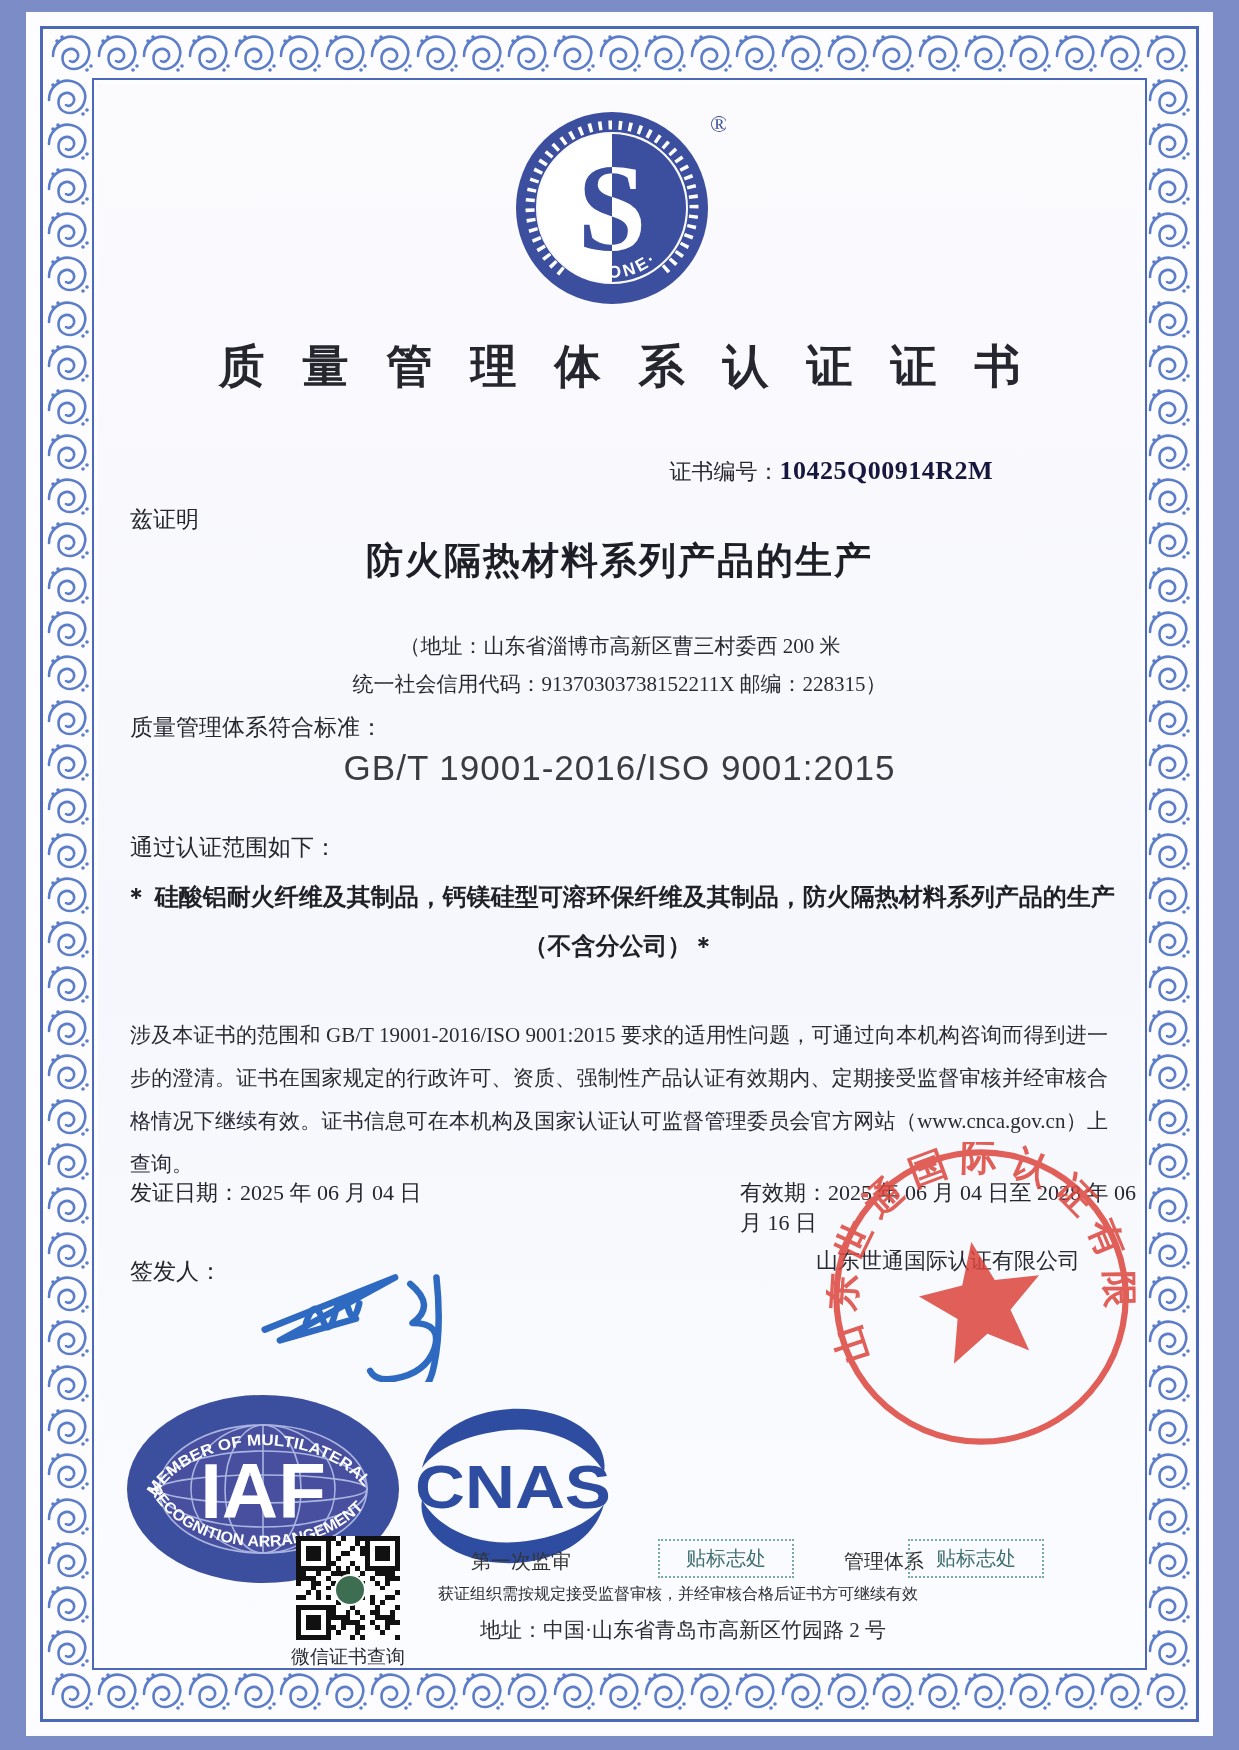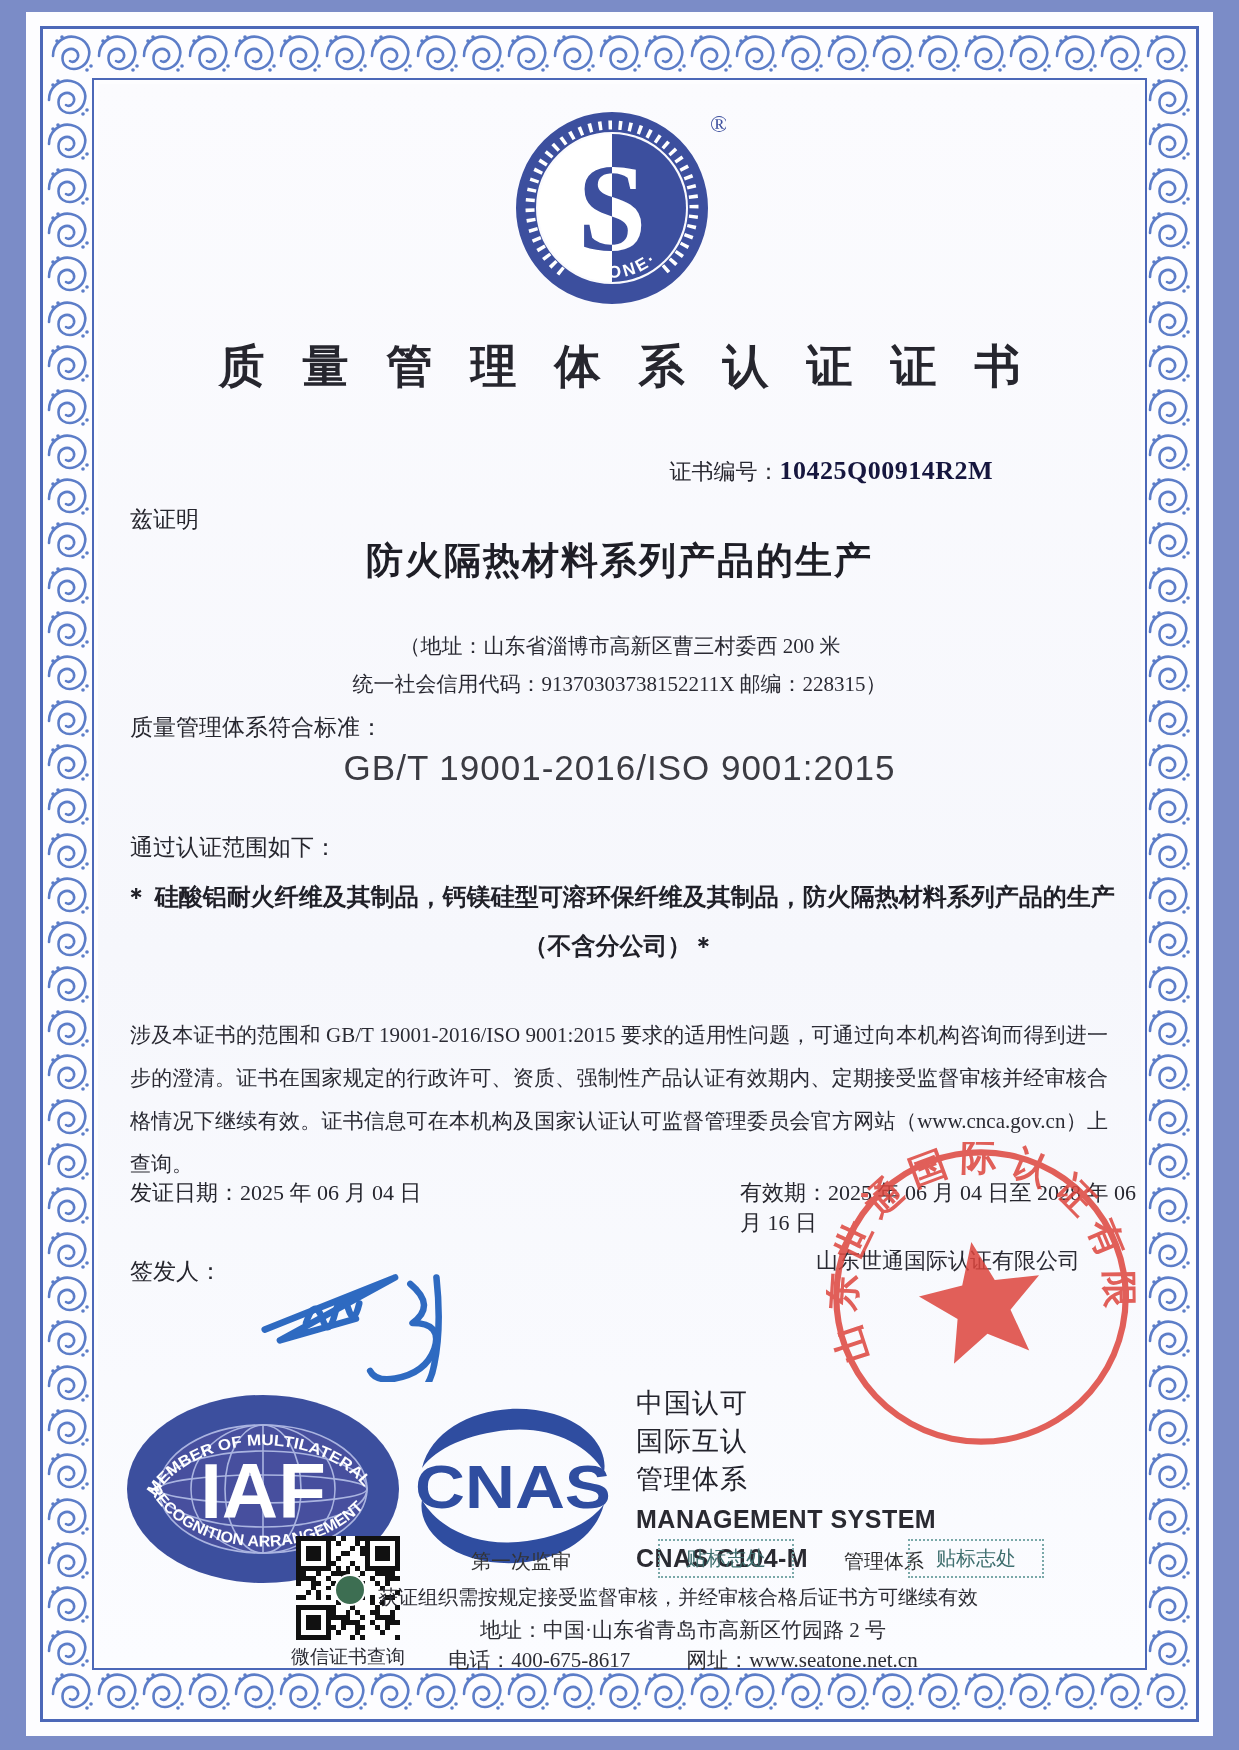--- a/index.html
+++ b/index.html
@@ -72,21 +72,21 @@
   .qr i{display:block;}
   .qr i.on{background:#111;}
   .qr-logo{left:236px;top:1490px;width:28px;height:28px;border-radius:50%;background:#3d6e52;border:2px solid #fff;}
   .qr-caption{left:162px;top:1560px;width:176px;text-align:center;font-size:19px;color:#2a2a33;}
   .audit{font-size:20px;color:#333;}
   .audit-l1{left:373px;top:1464px;}
   .audit-l2{left:746px;top:1464px;}
   .sticker{border:2px dotted #79a8a8;color:#3f6f6f;font-size:20px;padding:4px 26px;}
   .sticker1{left:560px;top:1455px;}
   .sticker2{left:810px;top:1455px;}
-  .note{left:240px;top:1500px;width:680px;text-align:center;font-size:20px;color:#2d2d35;font-family:Liberation Mono, monospace;}
+  .note{left:240px;top:1500px;width:680px;text-align:center;font-size:16px;color:#2d2d35;font-family:Liberation Mono, monospace;}
   .org-address{left:260px;top:1532px;width:650px;text-align:center;font-size:21px;color:#2d2d35;}
   .phone-line{left:240px;top:1562px;width:690px;text-align:center;font-size:21px;color:#2d2d35;}
   .phone-line .gap{display:inline-block;width:56px;}
 </style>
 </head>
 <body>
 
 <div class="paper">
   <div class="frame-line frame-outer"></div>
   <div class="orn orn-top">
@@ -1292,27 +1292,20 @@
         <textPath href="#iafBottom" startOffset="8" textLength="244" lengthAdjust="spacingAndGlyphs">RECOGNITION ARRANGEMENT</textPath>
       </text>
     </svg>
 
     <svg class="abs cnas" width="218" height="170" viewBox="0 0 218 170">
       <path d="M18,66 C30,18 95,-4 150,12 C186,23 204,48 200,70 C184,42 146,24 104,28 C64,32 32,46 18,66 Z" fill="#2f4da0"></path>
       <path d="M200,102 C188,150 123,172 68,156 C32,145 14,120 18,98 C34,126 72,144 114,140 C154,136 186,122 200,102 Z" fill="#2f4da0"></path>
       <text x="109" y="106" text-anchor="middle" font-size="62" font-weight="bold" fill="#2f4da0" font-family="Liberation Sans, DejaVu Sans, sans-serif" textLength="196" lengthAdjust="spacingAndGlyphs">CNAS</text>
     </svg>
 
-    <div class="abs accr">
-      <div class="cn">中国认可</div>
-      <div class="cn">国际互认</div>
-      <div class="cn">管理体系</div>
-      <div class="en">MANAGEMENT SYSTEM</div>
-      <div class="en">CNAS C104-M</div>
-    </div>
 
     <div class="abs qr" id="qr">
         <i class="on"></i>
         <i class="on"></i>
         <i class="on"></i>
         <i class="on"></i>
         <i class="on"></i>
         <i class="on"></i>
         <i class="on"></i>
         <i class="on"></i>
@@ -1753,18 +1746,15 @@
     <div class="abs qr-logo"></div>
     <div class="abs qr-caption">微信证书查询</div>
 
     <div class="abs audit audit-l1">第一次监审</div>
     <div class="abs sticker sticker1">贴标志处</div>
     <div class="abs audit audit-l2">管理体系</div>
     <div class="abs sticker sticker2">贴标志处</div>
 
     <div class="abs note">获证组织需按规定接受监督审核，并经审核合格后证书方可继续有效</div>
     <div class="abs org-address">地址：中国·山东省青岛市高新区竹园路 2 号</div>
-    <div class="abs phone-line">
-      <span>电话：</span><span>400-675-8617</span><span class="gap"></span><span>网址：</span><span>www.seatone.net.cn</span>
-    </div>
 
   </div>
 </div>
 
 </body></html>

